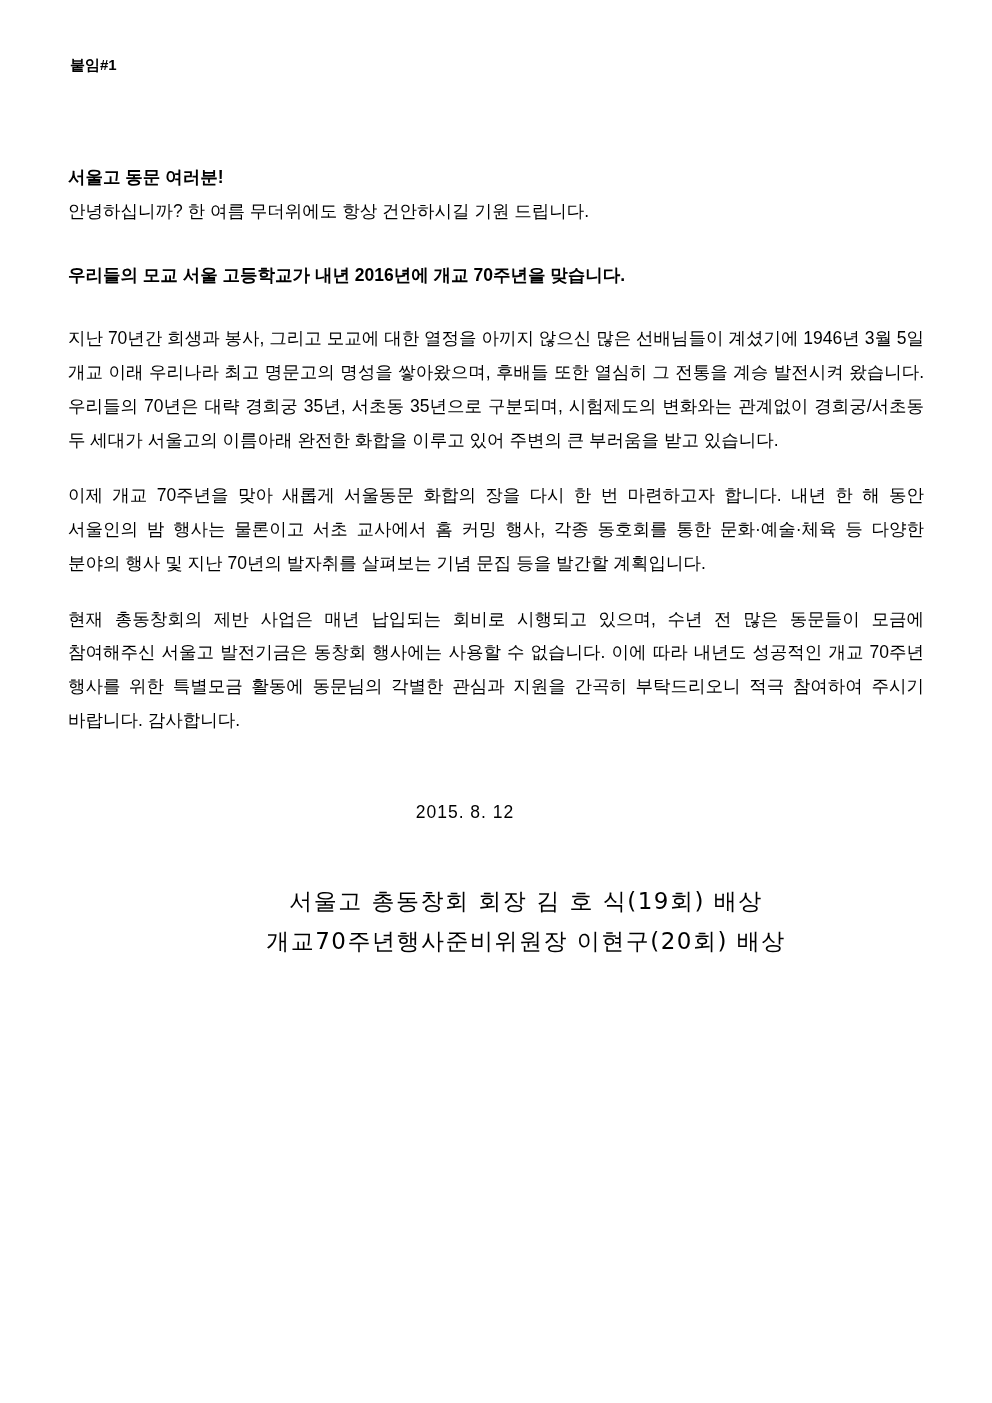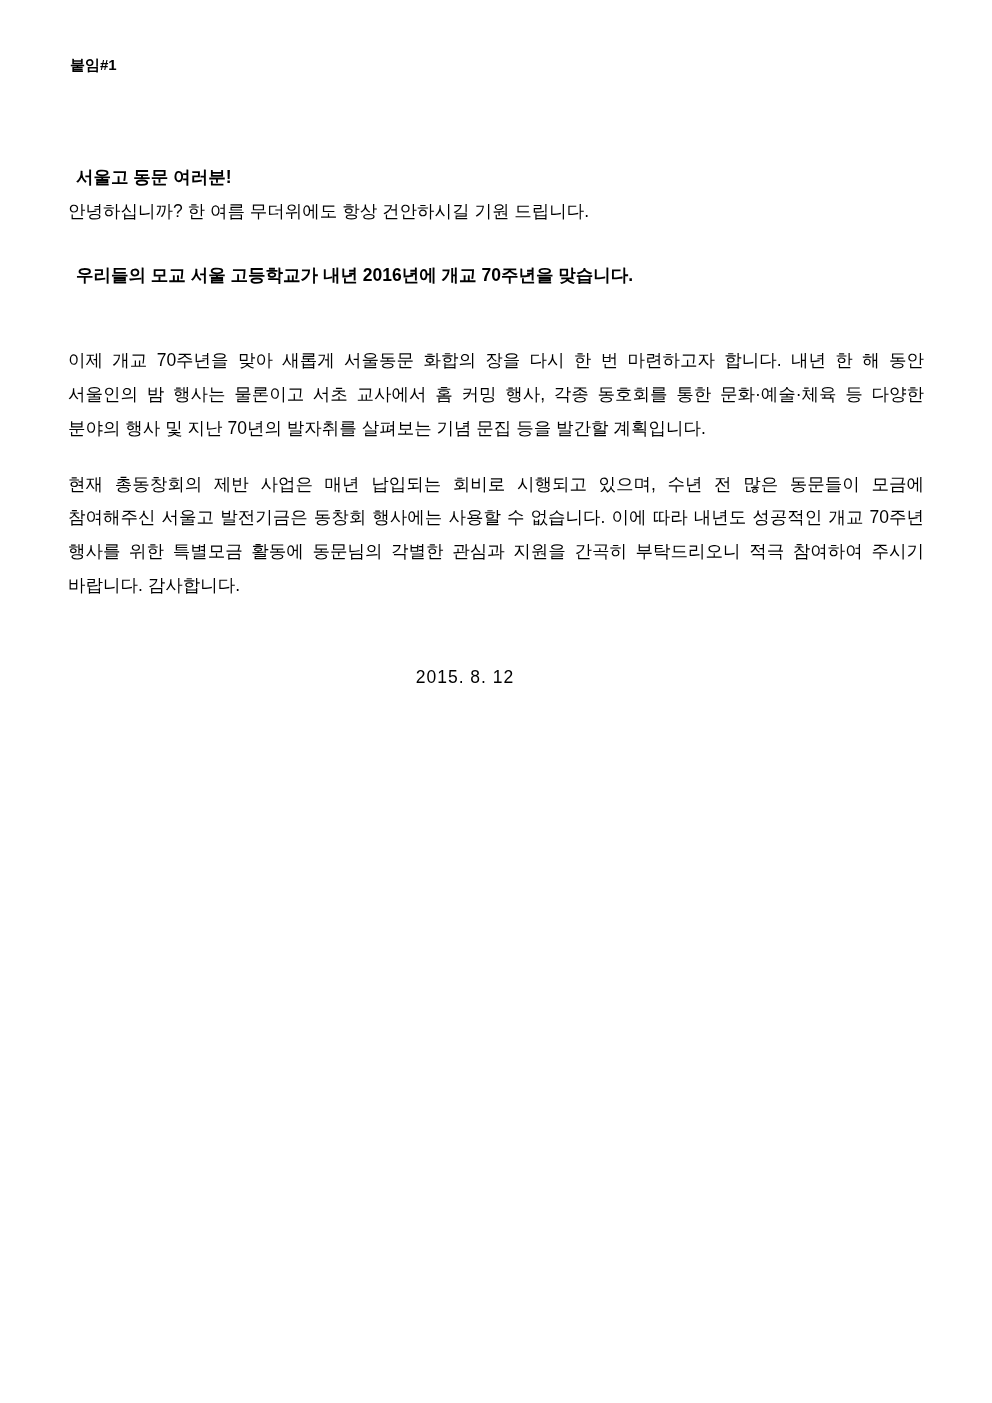--- a/index.html
+++ b/index.html
@@ -41,21 +41,20 @@
   p {
     margin: 0;
     font-size: 17.5px;
     line-height: 1.93;
     text-align: justify;
     text-justify: inter-character;
     word-break: keep-all;
   }
   p.bold {
     font-weight: bold;
-    margin-left: 8px;
   }
   .gap-lg { height: 30px; }
   .gap-md { height: 22px; }
   .inline-bold { font-weight: normal; }
   .date-line {
     margin-top: 64px;
     text-align: center;
     font-size: 17.5px;
     padding-right: 62px;
     letter-spacing: 1px;
@@ -84,27 +83,32 @@
 
     <p class="bold">서울고 동문 여러분!</p>
     <p>안녕하십니까? 한 여름 무더위에도 항상 건안하시길 기원 드립니다.</p>
 
     <div class="gap-lg"></div>
 
     <p class="bold">우리들의 모교 서울 고등학교가 내년 2016년에 개교 70주년을 맞습니다.</p>
 
     <div class="gap-lg"></div>
 
+    <p>지난 70년간 희생과 봉사, 그리고 모교에 대한 열정을 아끼지 않으신 많은 선배님들이 계셨기에 1946년 3월 5일 개교 이래 우리나라 최고 명문고의 명성을 쌓아왔으며, 후배들 또한 열심히 그 전통을 계승 발전시켜 왔습니다. 우리들의 70년은 대략 경희궁 35년, 서초동 35년으로 구분되며, 시험제도의 변화와는 관계없이 경희궁/서초동 두 세대가 서울고의 이름아래 완전한 화합을 이루고 있어 주변의 큰 부러움을 받고 있습니다.</p>
 
     <div class="gap-md"></div>
 
     <p><span class="inline-bold">이제 개교 70주년을 맞아 새롭게 서울동문 화합의 장을 다시 한 번 마련하고자 합니다.</span><span> 내년 한 해 동안 서울인의 밤 행사는 물론이고 서초 교사에서 홈 커밍 행사, 각종 동호회를 통한 문화·예술·체육 등 다양한 분야의 행사 및 지난 70년의 발자취를 살펴보는 기념 문집 등을 발간할 계획입니다.</span></p>
 
     <div class="gap-md"></div>
 
     <p><span>현재 총동창회의 제반 사업은 매년 납입되는 회비로 시행되고 있으며, 수년 전 많은 동문들이 모금에 참여해주신 서울고 발전기금은 동창회 행사에는 사용할 수 없습니다. </span><span class="inline-bold">이에 따라 내년도 성공적인 개교 70주년 행사를 위한 특별모금 활동에 동문님의 각별한 관심과 지원을 간곡히 부탁드리오니 적극 참여하여 주시기 바랍니다. 감사합니다.</span></p>
 
   </div>
 
   <div class="date-line">2015.  8.  12</div>
 
+  <div class="signature-block">
+    <div class="signature-line">서울고  총동창회 회장  김 호 식(19회) 배상</div>
+    <div class="signature-line">개교70주년행사준비위원장 이현구(20회) 배상</div>
+  </div>
 
 </div>
 
 </body></html>

